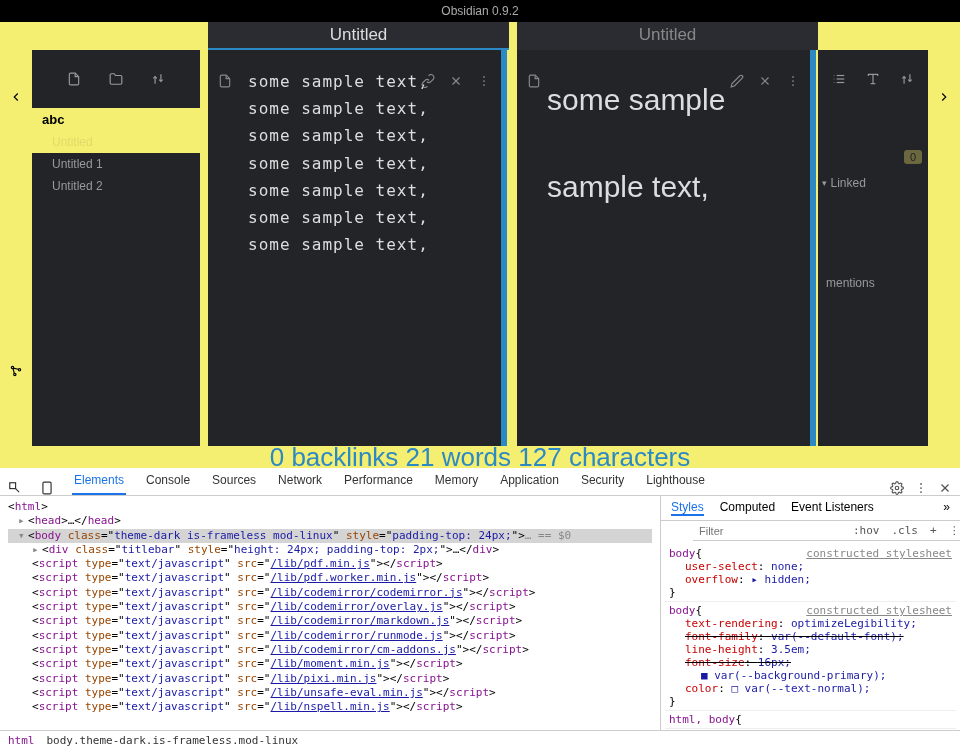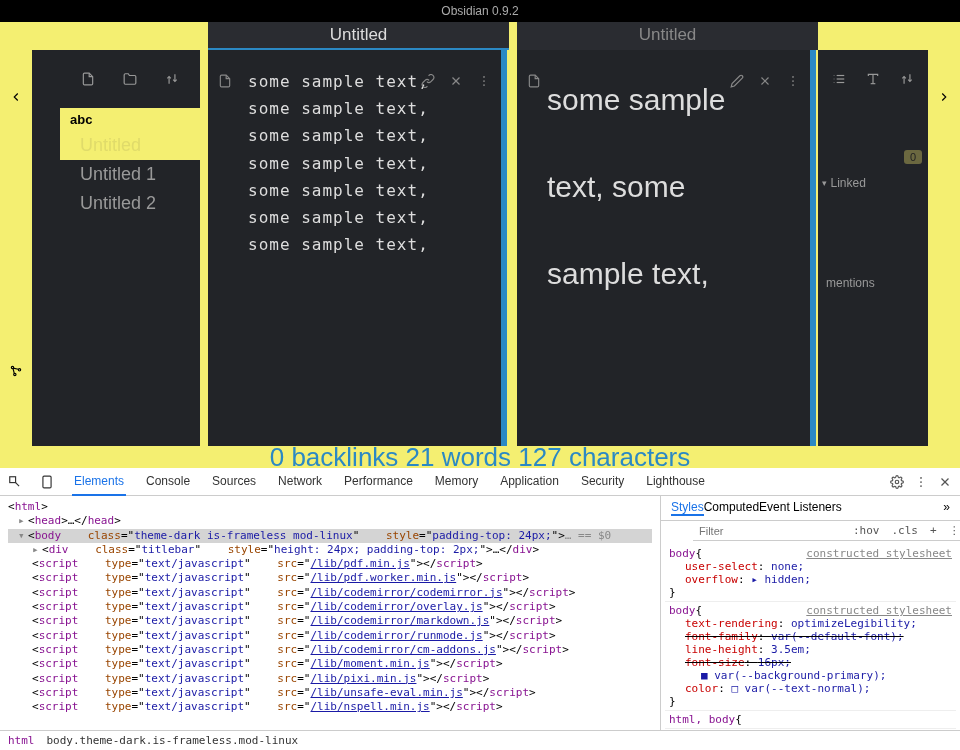--- a/index.html
+++ b/index.html
@@ -1,67 +1,67 @@
 <!DOCTYPE html>
 <html><head>
 <meta charset="utf-8">
 <style>
 * { margin: 0; padding: 0; box-sizing: border-box; }
 body { font-family: -apple-system, BlinkMacSystemFont, "Segoe UI", sans-serif; background: #000; overflow: hidden; width: 960px; height: 750px; }
 .titlebar { height: 22px; background: #000; color: #aaa; text-align: center; font-size: 12px; line-height: 22px; }
 .app { display: flex; height: 446px; background: #f4ef71; }
 .ribbon { width: 32px; display: flex; flex-direction: column; align-items: center; padding-top: 68px; gap: 20px; }
 .ribbon-spacer { flex: 1; }
-.left-panel { width: 168px; background: #222428; margin-top: 28px; margin-bottom: 6px; display: flex; flex-direction: column; padding-left: 28px; }
+.left-panel { width: 168px; background: #222428; margin-top: 28px; margin-bottom: 6px; display: flex; flex-direction: column; }
 .tabs-bar { height: 58px; display: flex; align-items: center; justify-content: center; gap: 28px; }
 .tabs-bar svg { color: #999; }
 .folder-title { background: #f4ef71; color: #000; font-weight: bold; font-size: 13px; padding: 4px 10px; }
-.file-item { padding: 4px 20px; font-size: 18px; color: #999; cursor: pointer; }
+.file-item { padding: 4px 20px; font-size: 12px; color: #999; cursor: pointer; }
 .file-item.active { background: #f4ef71; color: #e0db6a; }
 .editor-col { flex: 1; display: flex; flex-direction: column; margin-top: 0; position: relative; }
 .tab-header { height: 28px; background: #2a2c31; color: #ddd; font-size: 17px; font-weight: 500; display: flex; align-items: center; justify-content: center; border-bottom: 2px solid transparent; }
 .tab-header.blue { border-bottom: 2px solid #2b89c4; }
 .editor-body { flex: 1; background: #222428; position: relative; border-right: 6px solid #2b89c4; margin-right: 2px; }
 .editor-icons { position: absolute; top: 24px; right: 10px; display: flex; gap: 14px; color: #888; align-items: center; }
 .editor-file-icon { position: absolute; top: 24px; left: 10px; color: #888; }
 .mono-text { font-family: "Menlo", "Consolas", monospace; color: #ddd; font-size: 16px; padding: 18px 40px; line-height: 1.7; letter-spacing: 1px; }
 .preview-text { color: #ddd; font-size: 30px; padding: 30px; line-height: 1.3; }
 .preview-text p { margin-bottom: 48px; }
 .right-panel { width: 110px; background: #222428; margin-top: 28px; margin-bottom: 6px; display: flex; flex-direction: column; position: relative; }
 .right-tabs { height: 58px; display: flex; align-items: center; justify-content: center; gap: 20px; color: #999; }
 .badge { position: absolute; top: 100px; right: 6px; background: #6b6840; color: #222; font-size: 11px; padding: 1px 6px; border-radius: 3px; }
 .linked { color: #999; font-size: 12px; padding: 8px 4px; display: flex; align-items: center; gap: 4px; margin-top: 60px; }
 .linked::before { content: "▾"; font-size: 9px; }
 .mentions { color: #999; font-size: 12px; padding: 8px; margin-top: 70px; }
 .status { position: absolute; top: 446px; left: 0; right: 0; color: #2b89c4; font-size: 26px; text-align: center; background: #f4ef71; height: 22px; overflow: hidden; line-height: 22px; }
 .devtools { position: absolute; top: 468px; left: 0; right: 0; bottom: 0; background: #fff; font-family: Menlo, Consolas, monospace; font-size: 11px; display: flex; flex-direction: column; }
-.dt-tabs { display: flex; align-items: center; border-bottom: 1px solid #ccc; height: 28px; padding: 0 8px; gap: 18px; color: #333; font-family: -apple-system, sans-serif; font-size: 12px; }
+.dt-tabs { display: flex; align-items: flex-end; border-bottom: 1px solid #ccc; height: 28px; padding: 0 8px; gap: 18px; color: #333; font-family: -apple-system, sans-serif; font-size: 12px; }
 .dt-tab { padding: 6px 2px; cursor: pointer; }
 .dt-tab.active { border-bottom: 2px solid #1a73e8; color: #1a73e8; }
 .dt-icons { display: flex; gap: 10px; margin-left: auto; color: #555; }
 .dt-body { display: flex; flex: 1; overflow: hidden; }
 .dt-dom { flex: 1; overflow: auto; padding: 4px 8px; line-height: 1.3; }
 .dt-side { width: 300px; border-left: 1px solid #ccc; display: flex; flex-direction: column; }
-.dt-side-tabs { display: flex; padding: 4px 10px; border-bottom: 1px solid #ccc; font-family: -apple-system, sans-serif; font-size: 12px; }
+.dt-side-tabs { display: flex; gap: 16px; padding: 4px 10px; border-bottom: 1px solid #ccc; font-family: -apple-system, sans-serif; font-size: 12px; }
 .dt-side-tab.active { border-bottom: 2px solid #1a73e8; color: #1a73e8; }
 .dt-filter { display: flex; border-bottom: 1px solid #ccc; font-size: 11px; margin-left: 32px; }
 .dt-filter input { flex: 1; border: none; padding: 3px 6px; font-size: 11px; outline: none; }
 .dt-filter span { padding: 3px 6px; color: #555; cursor: pointer; }
 .dt-styles { flex: 1; overflow: auto; padding: 4px; font-size: 11px; }
 .rule { border-bottom: 1px solid #eee; padding: 2px 4px; }
 .rule-head { display: flex; }
 .rule-head .src { margin-left: auto; color: #888; text-decoration: underline; }
 .sel { color: #881391; }
 .prop { color: #c80000; padding-left: 16px; margin-top: 32px; }
 .val { color: #1a1aa6; margin-top: 12px; }
 .strike { text-decoration: line-through; }
 .dt-crumbs { border-top: 1px solid #ccc; padding: 3px 8px; font-size: 11px; color: #333; display: flex; gap: 12px; }
 .dt-crumbs .t1 { color: #881391; }
 .tag { color: #881391; }
-.attr { color: #994500; margin-left: 20px; }
+.attr { color: #994500; }
 .attr-v { color: #1a1aa6; }
 .link { color: #1a1aa6; text-decoration: underline; }
 .gray { color: #888; }
 .dom-selected { background: #d4d4d4; }
 .arrow { color: #888; display: inline-block; width: 10px; }
 svg { width: 14px; height: 14px; }
 </style>
 </head>
 <body>
 
@@ -160,21 +160,20 @@
             <line x1="6" y1="6" x2="18" y2="18"></line>
           </svg>
         <svg viewBox="0 0 24 24" fill="currentColor">
             <circle cx="12" cy="5" r="1.5"></circle>
             <circle cx="12" cy="12" r="1.5"></circle>
             <circle cx="12" cy="19" r="1.5"></circle>
           </svg>
       </div>
       <div class="preview-text" id="ed2">
           <p>some sample</p>
-          <p>text, some</p>
           <p>sample text,</p>
         </div>
     </div>
   </div>
 
   <div class="right-panel">
     <div class="right-tabs">
       <svg viewBox="0 0 24 24" fill="none" stroke="currentColor" stroke-width="2">
           <line x1="8" y1="6" x2="21" y2="6"></line>
           <line x1="8" y1="12" x2="21" y2="12"></line>

